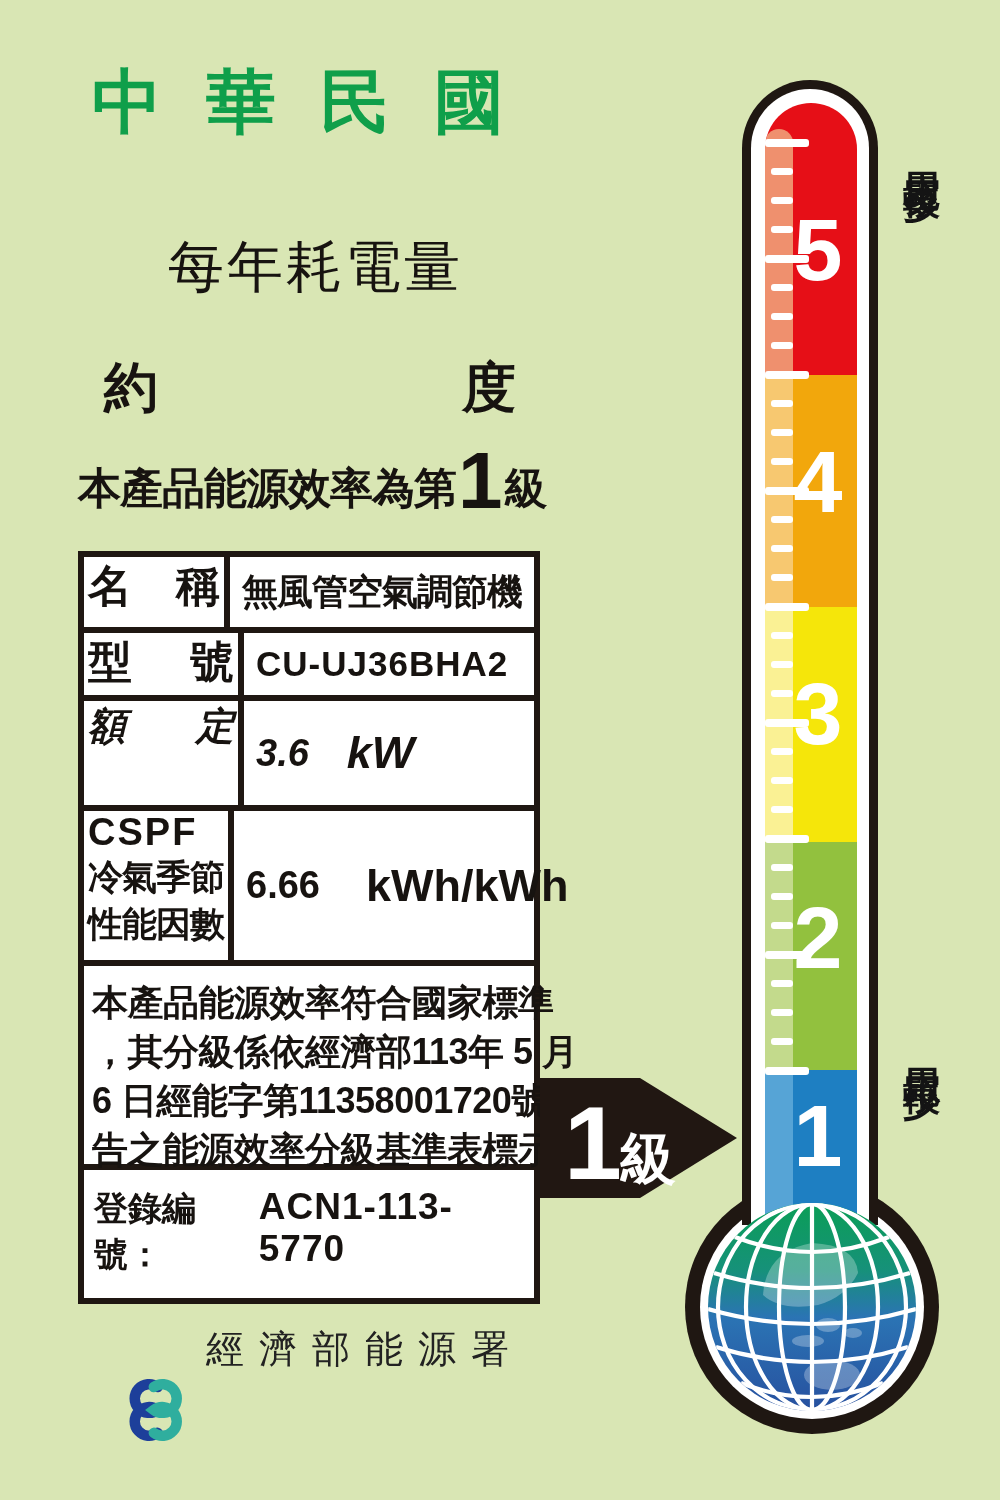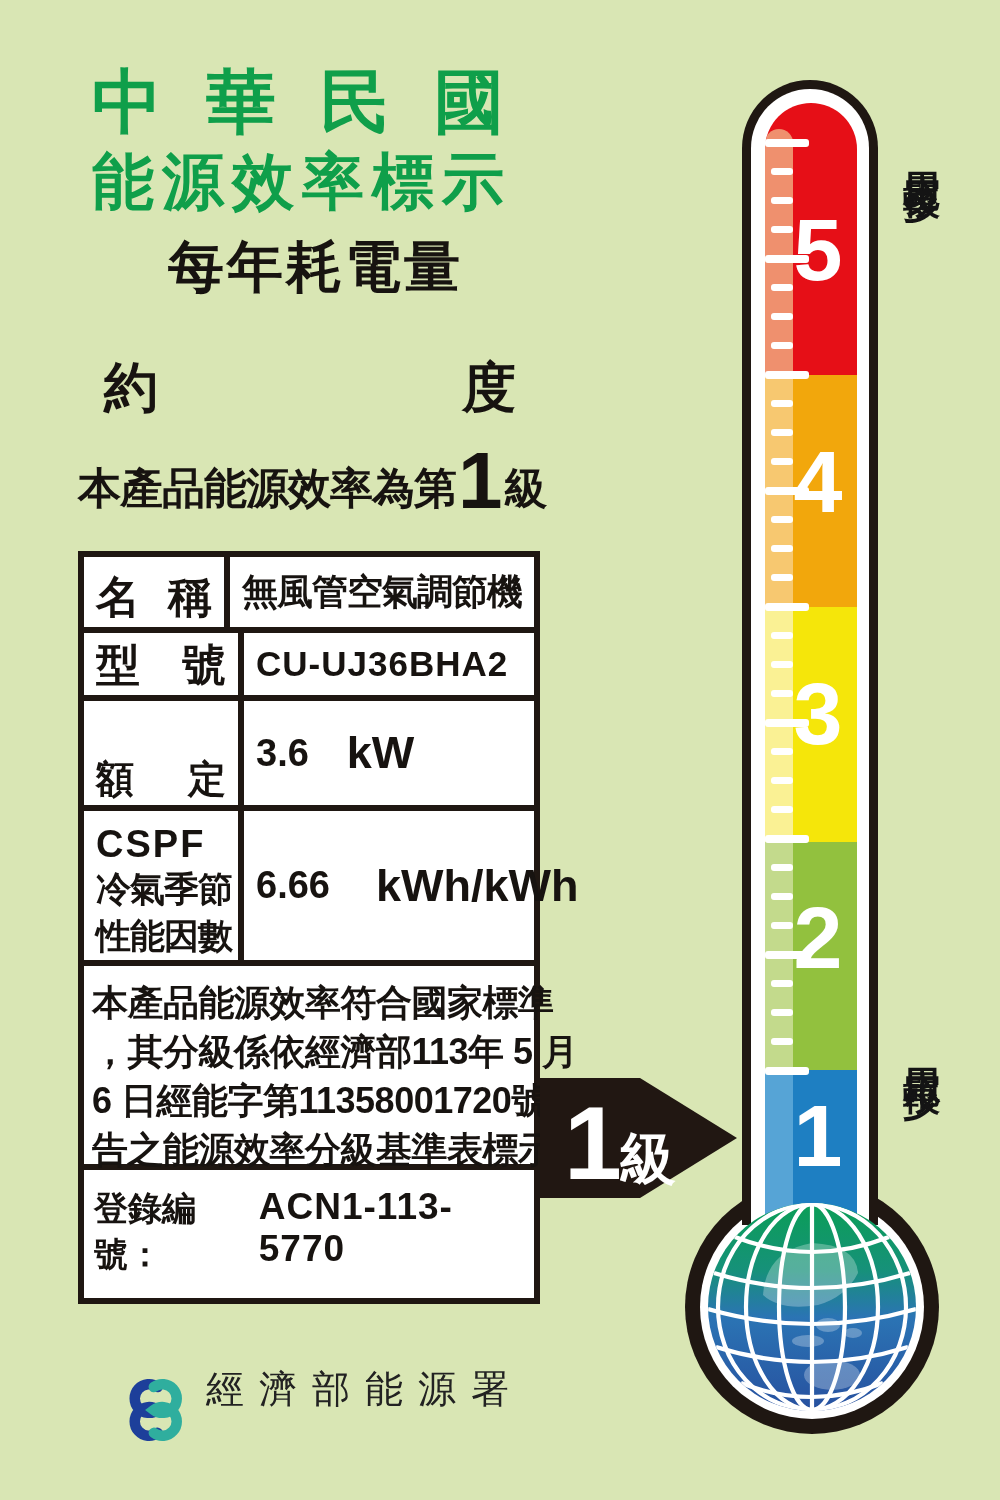--- a/index.html
+++ b/index.html
@@ -2,54 +2,54 @@
 <html><head>
 <meta charset="utf-8">
 <style>
   html,body{margin:0;padding:0;}
   body{width:1000px;height:1500px;background:#d9e6b4;font-family:"Liberation Sans",sans-serif;position:relative;overflow:hidden;color:#171310;}
   #root{position:absolute;inset:0;}
 
   
   .title-line1{position:absolute;left:92px;top:56px;width:412px;font-size:70px;font-weight:700;color:#0f9f4a;text-align:justify;text-align-last:justify;white-space:nowrap;letter-spacing:0;}
   .title-line2{position:absolute;left:92px;top:140px;width:412px;font-size:62px;font-weight:700;color:#0f9f4a;text-align:justify;text-align-last:justify;white-space:nowrap;}
-  .subtitle{position:absolute;left:168px;top:230px;font-size:56px;font-weight:700;letter-spacing:3px;}
+  .subtitle{position:absolute;left:168px;top:230px;font-size:56px;font-weight:400;letter-spacing:3px;}
 
   .consumption{position:absolute;left:104px;top:352px;width:412px;display:flex;justify-content:space-between;align-items:baseline;}
   .consumption .pre,.consumption .unit{font-size:54px;font-weight:700;}
   .consumption .val{font-size:80px;font-weight:700;letter-spacing:2px;}
 
   .grade-line{position:absolute;left:78px;top:443px;display:flex;align-items:flex-end;}
   .grade-line .pre,.grade-line .post{font-size:43px;font-weight:700;letter-spacing:-1px;line-height:1.45;}
   .grade-line .big1{font-size:80px;font-weight:800;line-height:.95;margin:0 2px;}
 
   
   .spec{position:absolute;left:78px;top:551px;width:462px;background:#fff;border:6px solid #1f1712;box-sizing:border-box;}
   .srow{display:flex;border-bottom:6px solid #1f1712;box-sizing:border-box;}
   .srow:last-child{border-bottom:none;}
-  .lcell{width:160px;border-right:6px solid #1f1712;box-sizing:border-box;padding:0 12px;display:flex;flex-direction:column;justify-content:flex-end;}
+  .lcell{width:160px;border-right:6px solid #1f1712;box-sizing:border-box;padding:0 4px;display:flex;flex-direction:column;justify-content:flex-start;}
   .vcell{flex:1;display:flex;align-items:center;padding:0 12px;}
   .jlabel{font-size:44px;font-weight:700;text-align:justify;text-align-last:justify;width:100%;}
   .jlabel.small{font-size:38px;}
   .sub4{font-size:35px;font-weight:700;letter-spacing:-1px;white-space:nowrap;}
-  .row1{height:76px;} .row2{height:68px;} .row3{height:110px;} .row4{height:155px;}
+  .row1{height:76px;} .row2{height:68px;} .row3{height:110px;font-style:italic;} .row4{height:155px;}
   .row5{height:204px;} .row6{height:128px;}
   .vname{font-size:36px;font-weight:600;letter-spacing:-1px;white-space:nowrap;}
   .vmodel{font-size:35px;font-weight:700;letter-spacing:1px;}
   .vnum{font-size:38px;font-weight:700;}
   .vunit{font-size:45px;font-weight:700;margin-left:38px;}
   .statement{display:block;padding:12px 8px 0 8px;}
   .statement div{font-size:36px;font-weight:600;line-height:49px;letter-spacing:-0.5px;white-space:nowrap;}
   .regrow{display:flex;align-items:flex-start;padding:16px 10px 0 10px;}
   .reglabel{font-size:34px;font-weight:600;}
   .regvalue{font-size:37px;font-weight:700;letter-spacing:1px;margin-left:4px;}
 
   
   .footer-logo{position:absolute;left:108px;top:1372px;}
-  .agency{position:absolute;left:206px;top:1364px;font-size:38px;font-weight:500;letter-spacing:15px;color:#222;}
+  .agency{position:absolute;left:206px;top:1324px;font-size:38px;font-weight:500;letter-spacing:15px;color:#222;}
 
   
   .capsule-black{position:absolute;left:742px;top:80px;width:136px;height:1145px;background:#1f1712;border-radius:68px 68px 0 0;}
   .capsule-white{position:absolute;left:751px;top:89px;width:118px;height:1136px;background:#fff;border-radius:59px 59px 0 0;}
   .fill{position:absolute;left:765px;top:103px;width:92px;height:1122px;border-radius:46px 46px 0 0;overflow:hidden;}
   .seg{position:relative;width:100%;}
   .hl{position:absolute;left:0;top:0;bottom:0;width:28px;}
   .seg:first-child .hl{top:26px;border-radius:14px 14px 0 0;}
   .ticks{position:absolute;left:765px;top:103px;width:92px;height:1122px;pointer-events:none;}
   .tick{position:absolute;background:#fff;border-radius:3px;}
@@ -59,21 +59,20 @@
   .globe-ring{position:absolute;left:682px;top:1177px;}
   .sphere{position:absolute;left:708px;top:1203px;}
   .arrow{position:absolute;left:540px;top:1072px;}
 </style>
 </head>
 <body>
 
 <div id="root">
 
   <div class="title-line1">中 華 民 國</div>
-  <div class="title-line2">能源效率標示</div>
   <div class="subtitle">每年耗電量</div>
 
   <div class="consumption">
     <span class="pre">約</span>
     <span class="unit">度</span>
   </div>
 
   <div class="grade-line">
     <span class="pre">本產品能源效率為第</span>
     <span class="big1">1</span>

